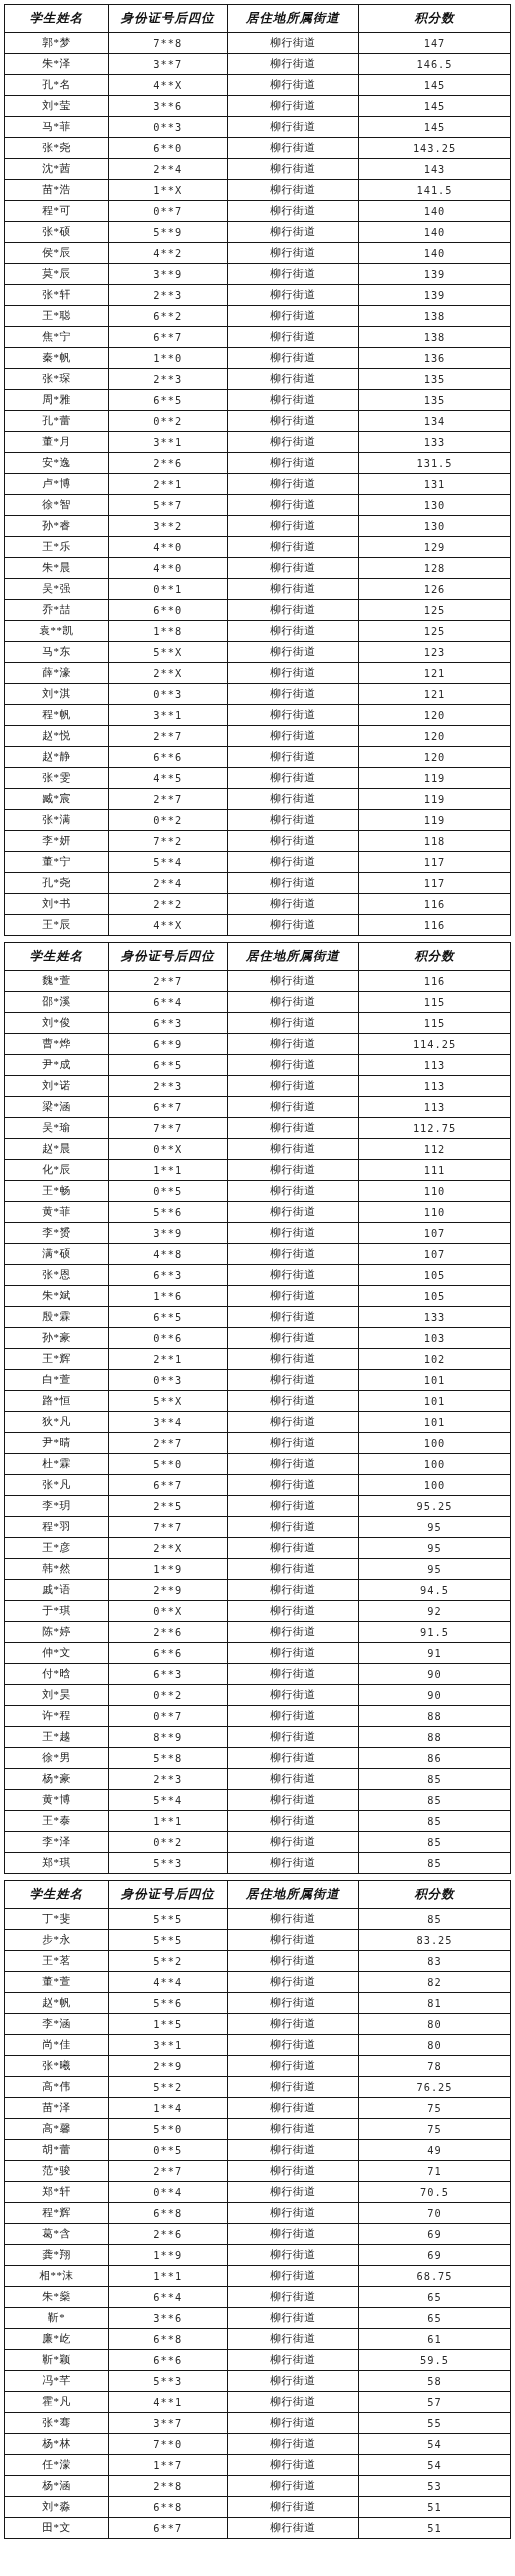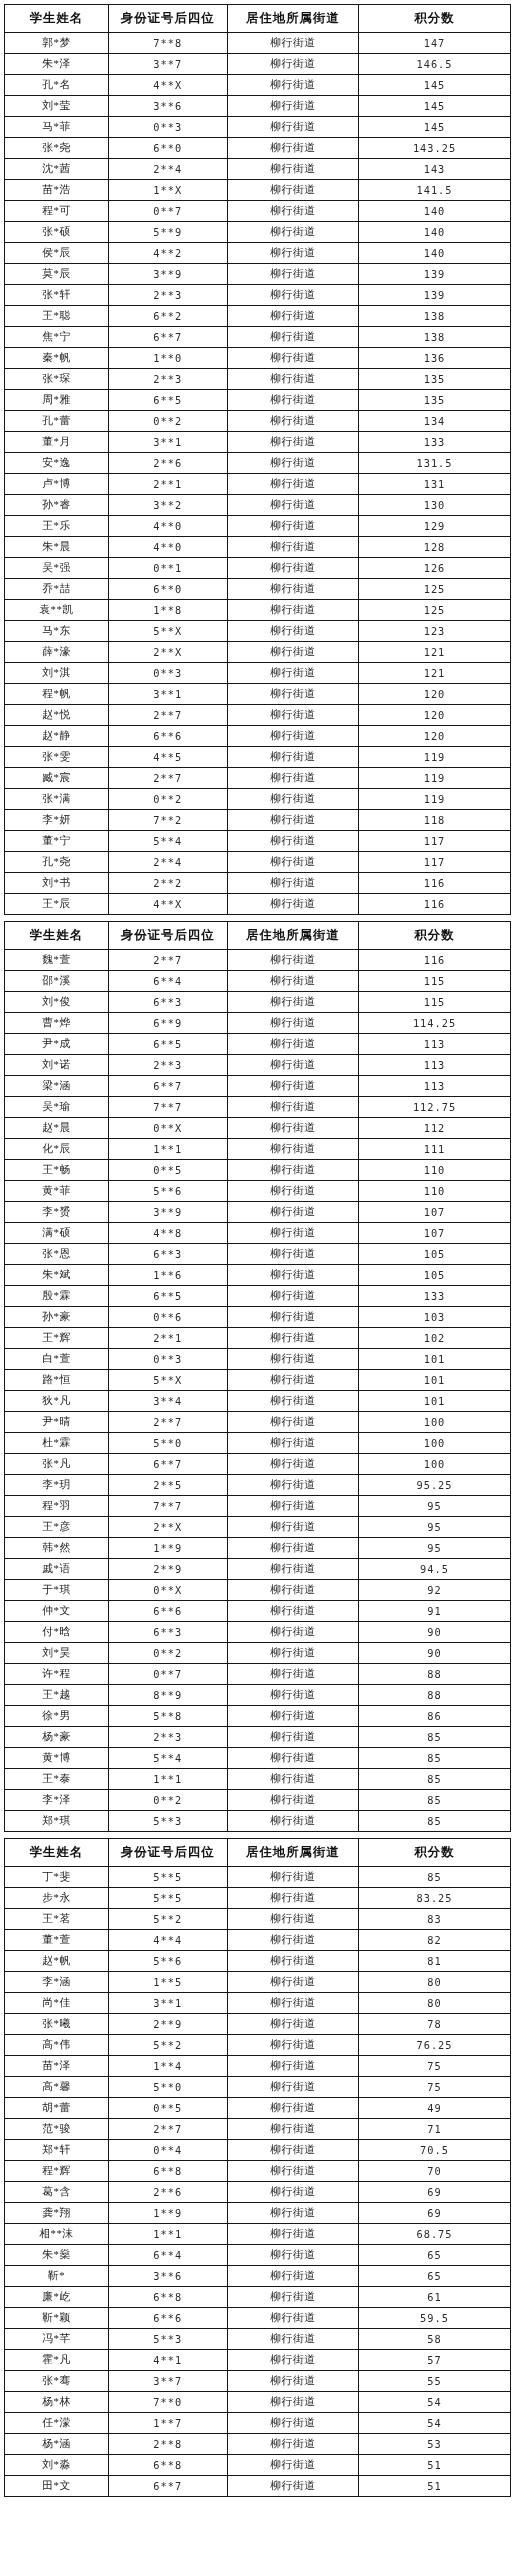--- a/index.html
+++ b/index.html
@@ -31,20 +31,21 @@
     overflow: hidden;
     white-space: nowrap;
     color: #1c1c1c;
   }
   .score-table th {
     height: 27px;
     font-size: 12.4px;
     font-weight: bold;
     letter-spacing: 1px;
     color: #111111;
+    font-style: italic;
   }
   .score-table td {
     height: 20px;
     font-size: 10.8px;
   }
   .score-table td.cell-num {
     font-family: "DejaVu Sans Mono", "Liberation Mono", monospace;
     font-size: 10.3px;
     letter-spacing: 1px;
     color: #2a2a2a;
@@ -204,20 +205,26 @@
           <td class="cell-street">柳行街道</td>
           <td class="cell-num cell-score">131.5</td>
         </tr>
         <tr>
           <td class="cell-name">卢*博</td>
           <td class="cell-num cell-id">2**1</td>
           <td class="cell-street">柳行街道</td>
           <td class="cell-num cell-score">131</td>
         </tr>
         <tr>
+          <td class="cell-name">徐*智</td>
+          <td class="cell-num cell-id">5**7</td>
+          <td class="cell-street">柳行街道</td>
+          <td class="cell-num cell-score">130</td>
+        </tr>
+        <tr>
           <td class="cell-name">孙*睿</td>
           <td class="cell-num cell-id">3**2</td>
           <td class="cell-street">柳行街道</td>
           <td class="cell-num cell-score">130</td>
         </tr>
         <tr>
           <td class="cell-name">王*乐</td>
           <td class="cell-num cell-id">4**0</td>
           <td class="cell-street">柳行街道</td>
           <td class="cell-num cell-score">129</td>
@@ -528,20 +535,26 @@
           <td class="cell-street">柳行街道</td>
           <td class="cell-num cell-score">94.5</td>
         </tr>
         <tr>
           <td class="cell-name">于*琪</td>
           <td class="cell-num cell-id">0**X</td>
           <td class="cell-street">柳行街道</td>
           <td class="cell-num cell-score">92</td>
         </tr>
         <tr>
+          <td class="cell-name">陈*婷</td>
+          <td class="cell-num cell-id">2**6</td>
+          <td class="cell-street">柳行街道</td>
+          <td class="cell-num cell-score">91.5</td>
+        </tr>
+        <tr>
           <td class="cell-name">仲*文</td>
           <td class="cell-num cell-id">6**6</td>
           <td class="cell-street">柳行街道</td>
           <td class="cell-num cell-score">91</td>
         </tr>
         <tr>
           <td class="cell-name">付*晗</td>
           <td class="cell-num cell-id">6**3</td>
           <td class="cell-street">柳行街道</td>
           <td class="cell-num cell-score">90</td>

